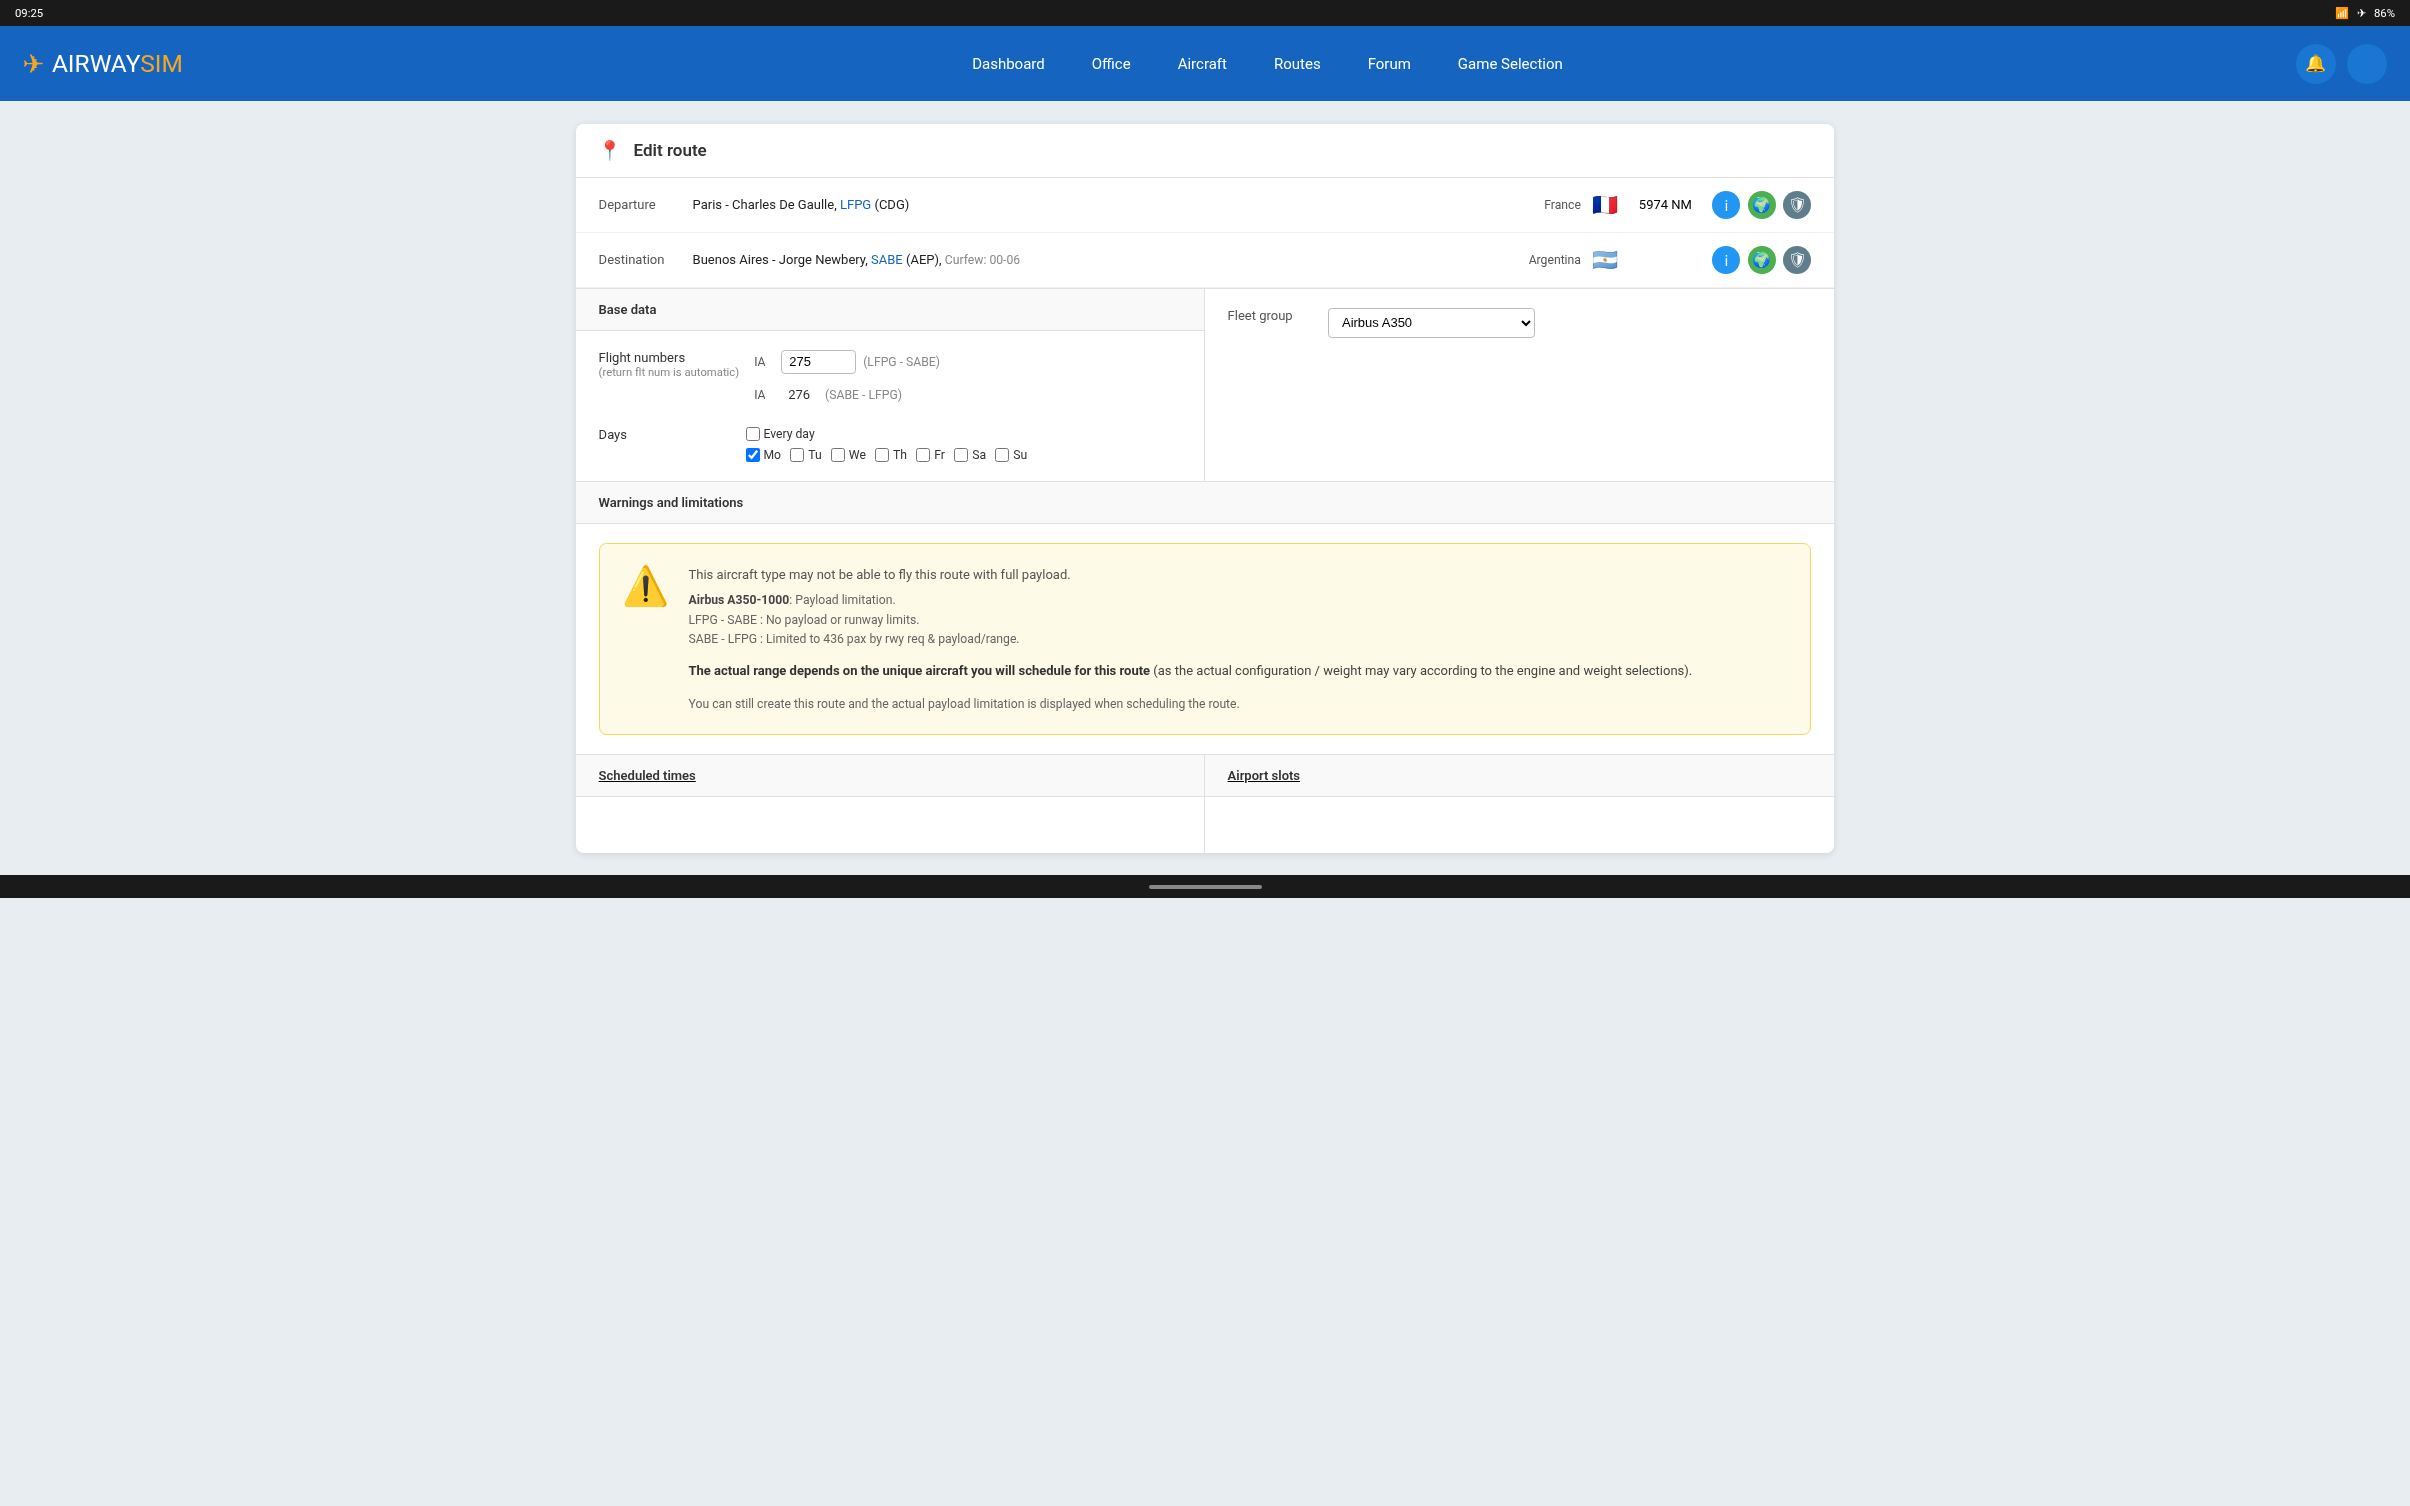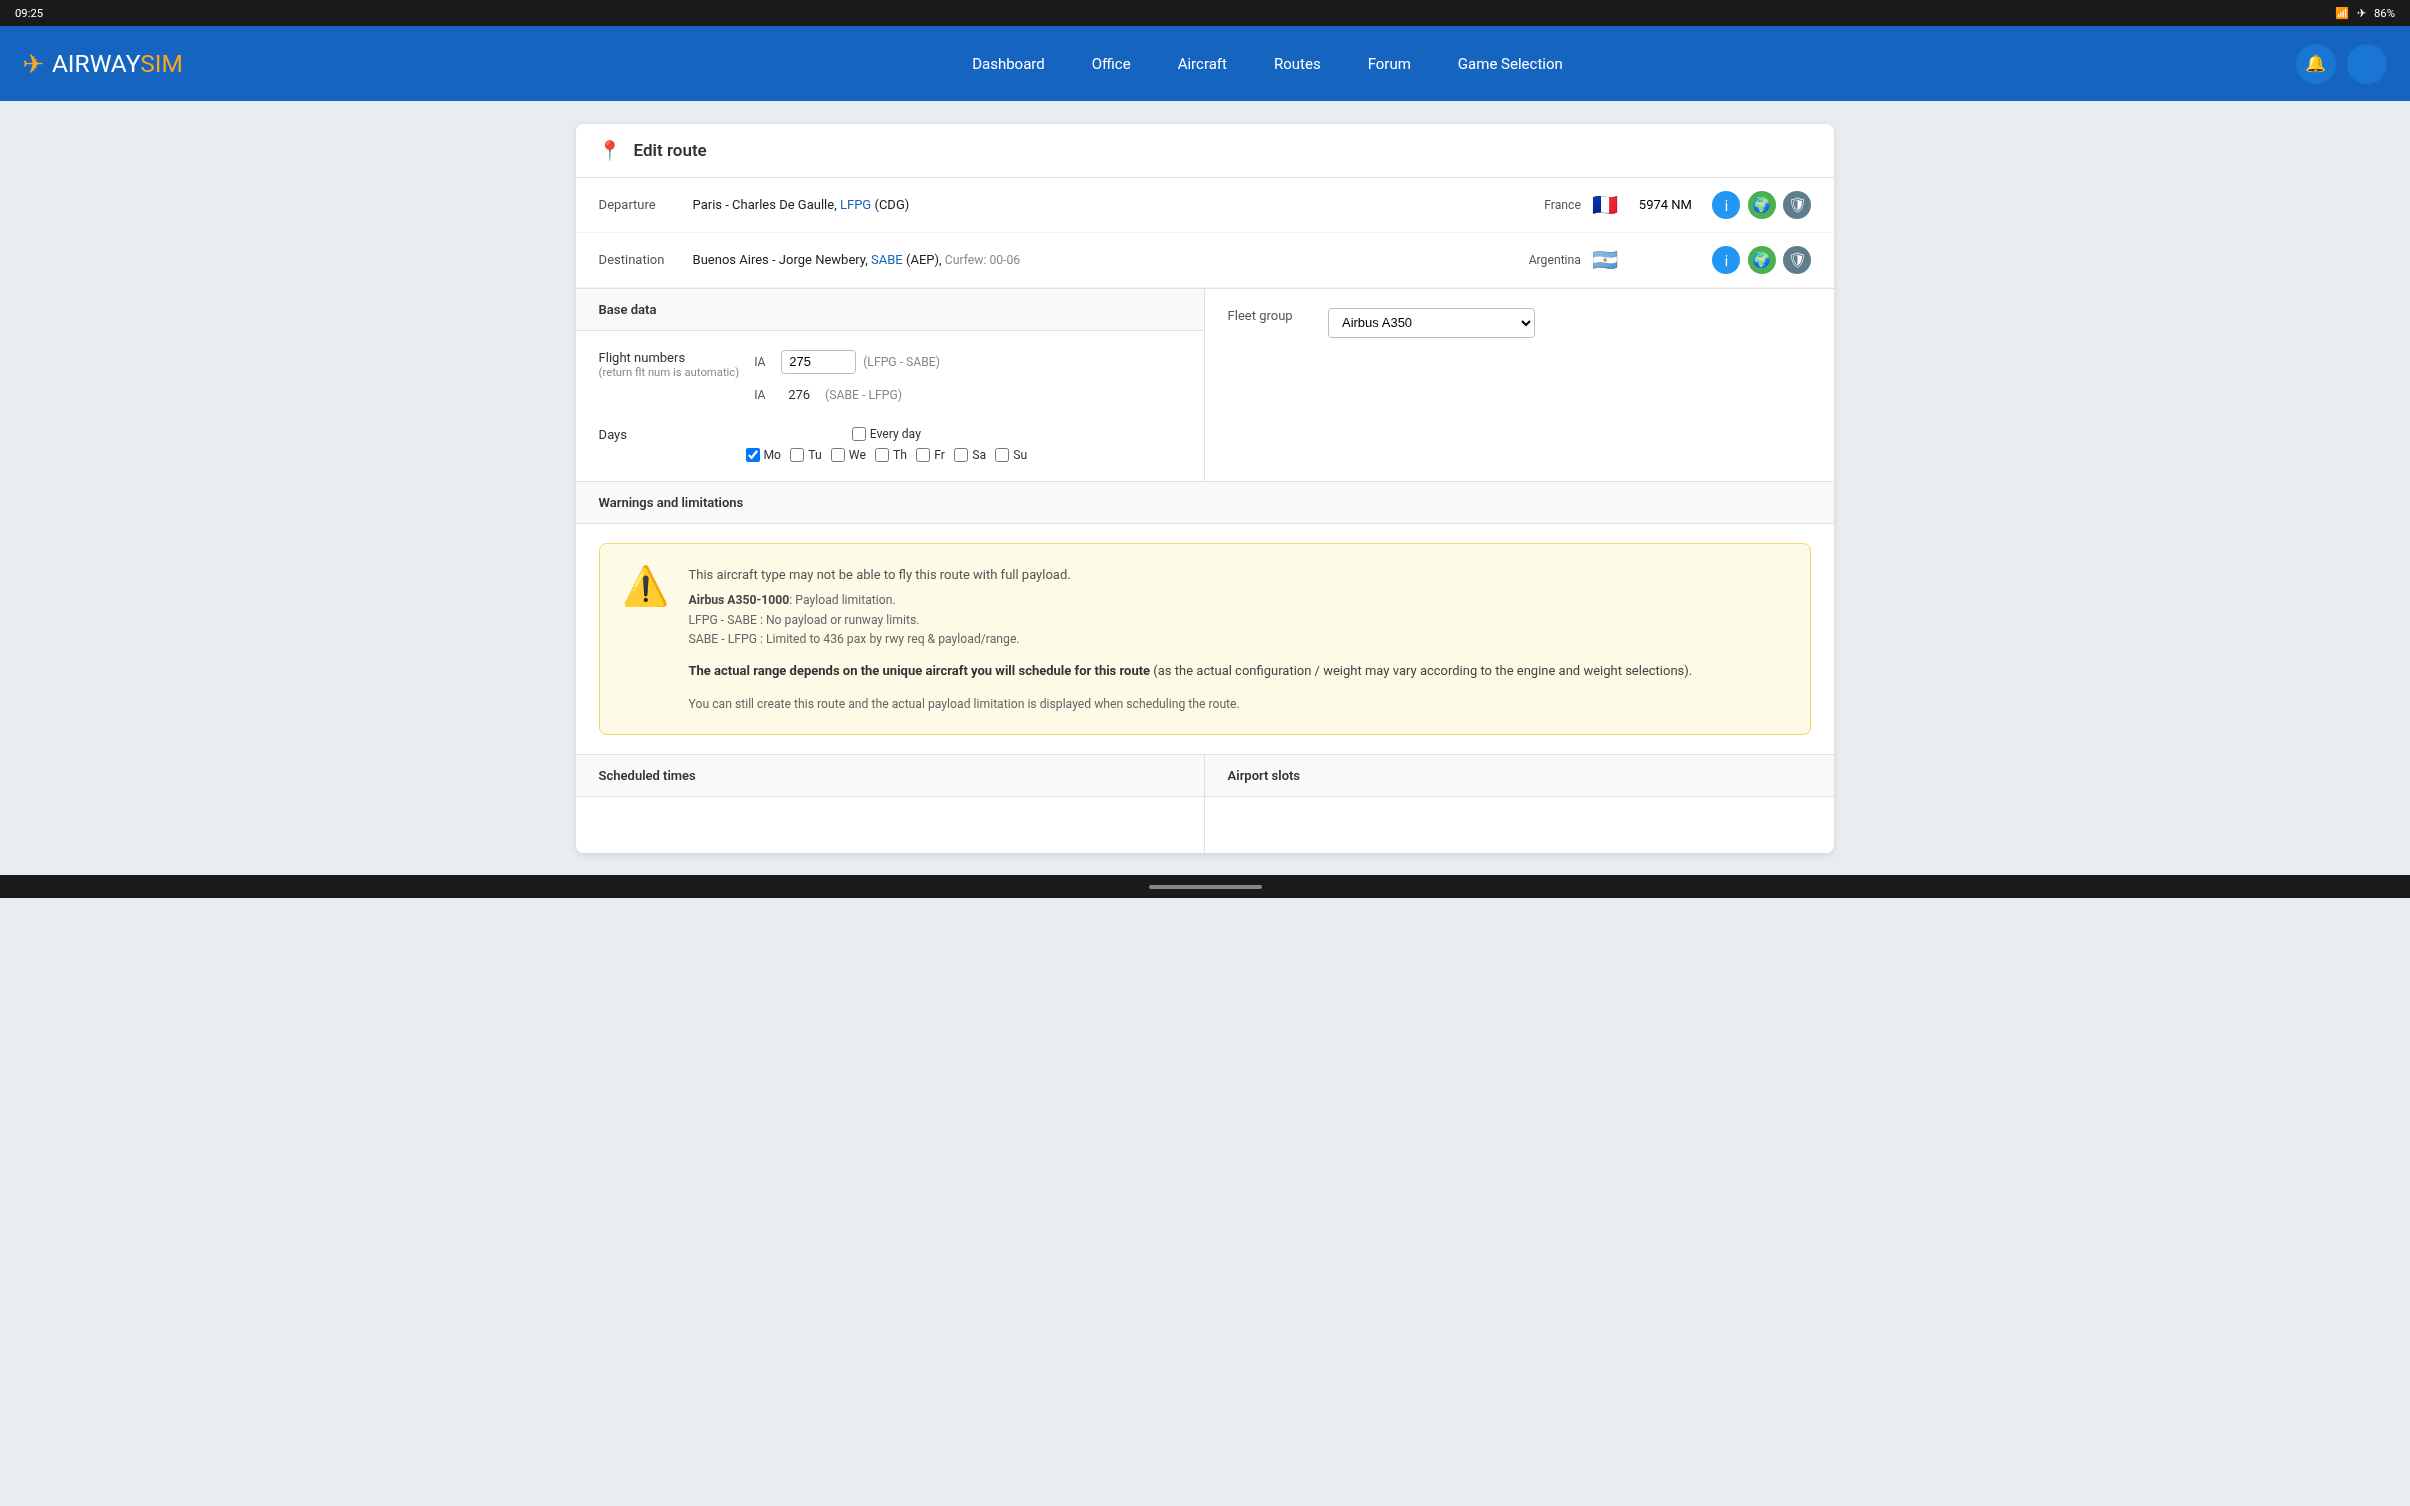--- a/index.html
+++ b/index.html
@@ -319,20 +319,21 @@
     .warning-foot {
       font-size: 12.2px;
       color: #666;
       margin-top: 15px;
     }
 
     
     .bottom-two-col {
       display: grid;
       grid-template-columns: 1fr 1fr;
+      text-decoration: underline;
     }
     .bottom-col-left {
       border-right: 0.9px solid #e0e0e0;
     }
 
     
     .bottom-bar {
       background: #1a1a1a;
       height: 22.6px;
       display: flex;
@@ -444,21 +445,21 @@
                 <span class="fn-prefix">IA</span>
                 <span class="fn-static" style="padding: 3.8px 7.5px;">276</span>
                 <span class="fn-route">(SABE - LFPG)</span>
               </div>
             </div>
           </div>
 
           <div style="display: flex; gap: 15px; align-items: flex-start; margin-top: 11.3px;">
             <div style="min-width: 132px; font-size:13px; color:#333;">Days</div>
             <div>
-              <div class="days-row" style="margin-bottom: 7.5px; justify-content: center;">
+              <div class="days-row" style="margin-bottom: 7.5px;">
                 <label class="day-check">
                   <input type="checkbox" style="">
                   <span>Every day</span>
                 </label>
               </div>
               <div class="days-row">
                 <label class="day-check">
                   <input type="checkbox" checked="" style="">
                   <span>Mo</span>
                 </label>

